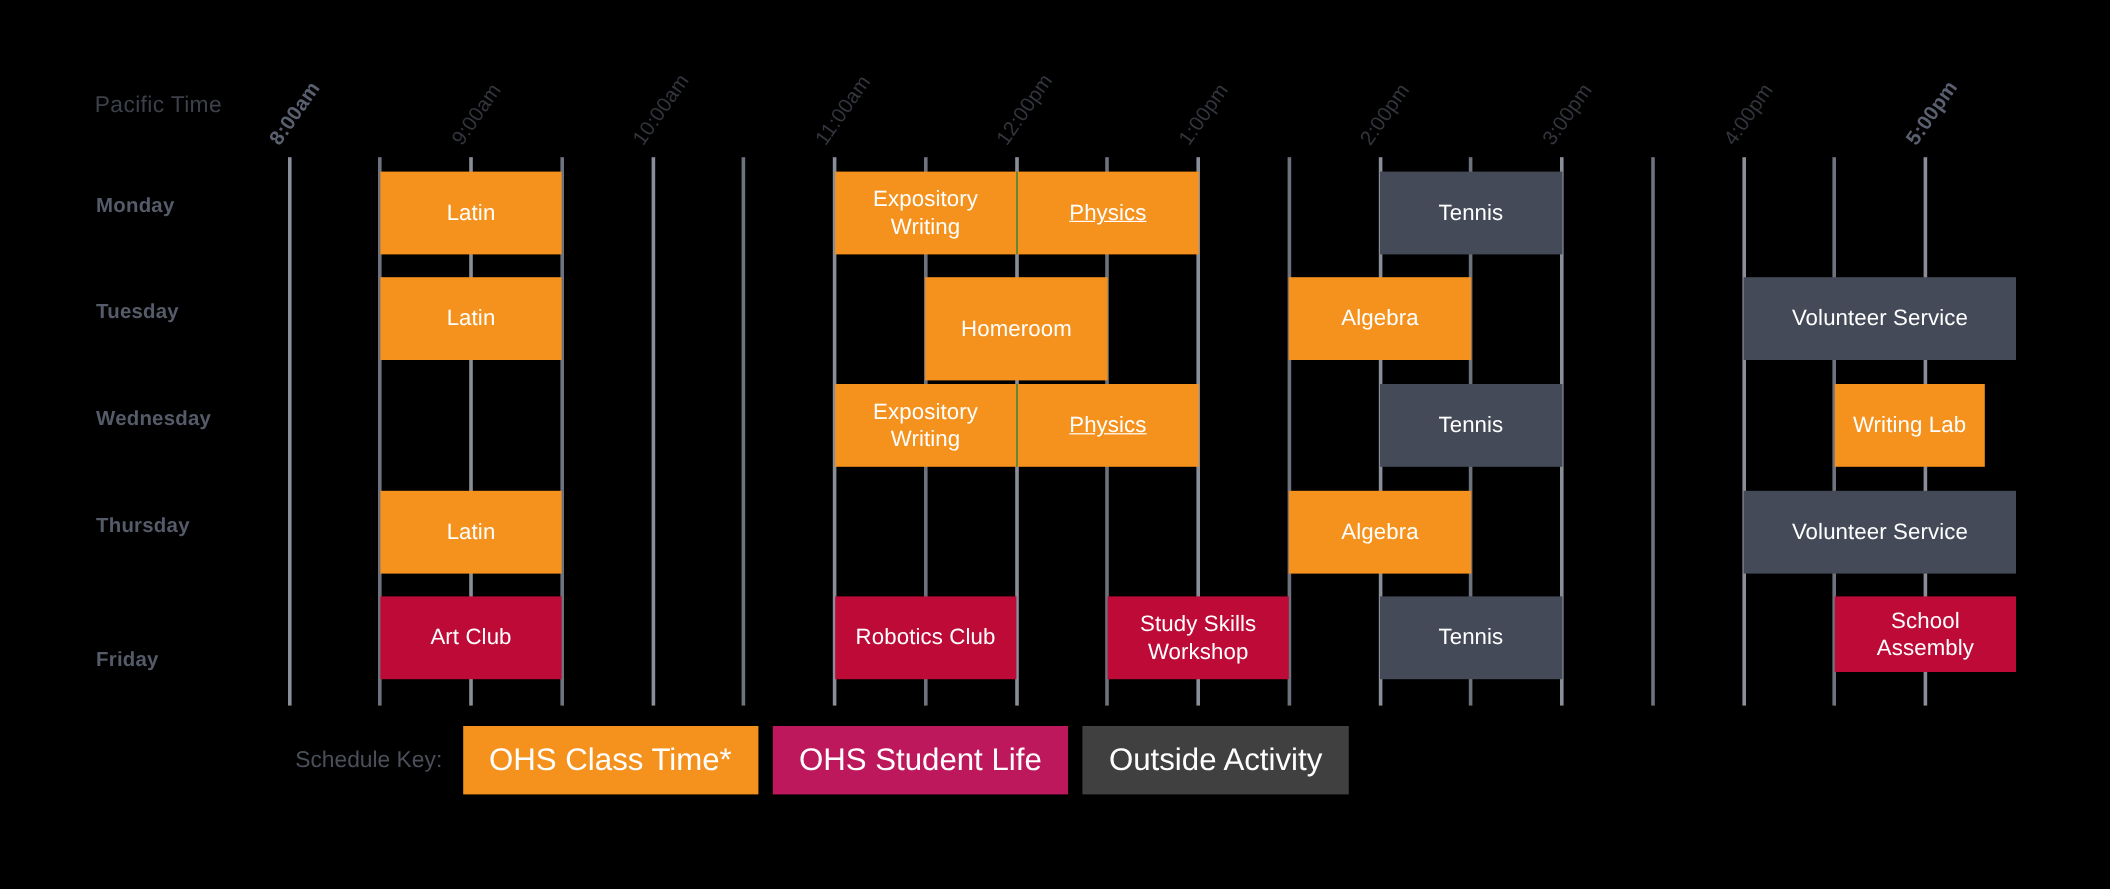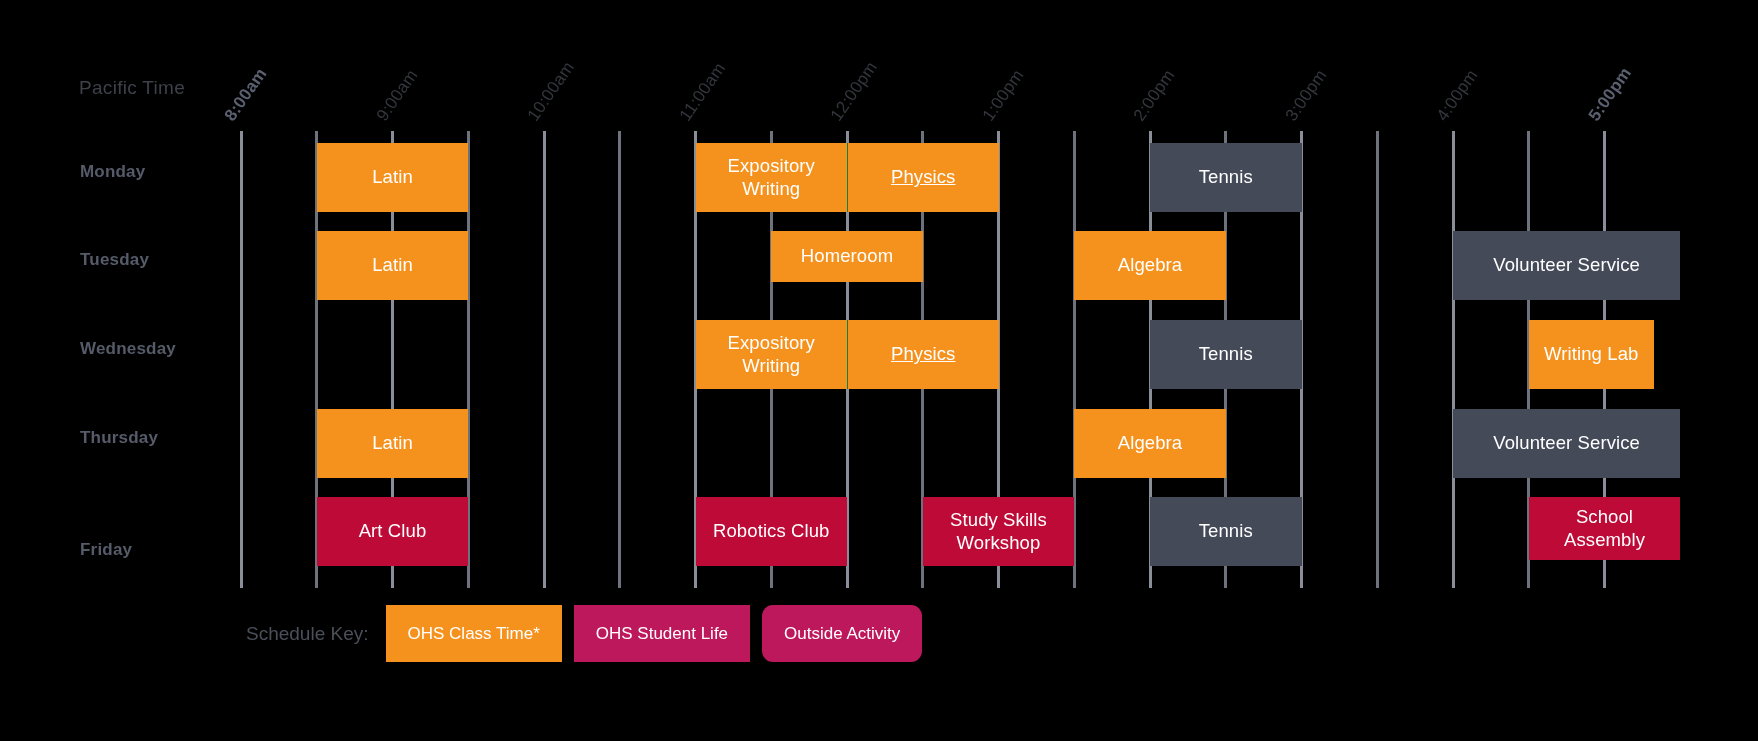--- a/index.html
+++ b/index.html
@@ -84,27 +84,27 @@
     margin-right: 17px;
     white-space: nowrap;
   }
   .legend-chip {
     height: 57px;
     display: flex;
     align-items: center;
     justify-content: center;
     padding: 1px 22px;
     color: #FFFFFF;
-    font-size: 17px;
+    font-size: 26px;
     margin-right: 12px;
     white-space: nowrap;
   }
   .legend-chip.class   { background: #F5921E; }
   .legend-chip.student { background: #be185d; }
-  .legend-chip.outside { background: #be185d; border-radius: 11px; }
+  .legend-chip.outside { background: #404040; }
 </style>
 </head>
 <body>
 
 <div id="stage">
 
   <div id="pacific-time">Pacific Time</div>
 
   <div id="ticks-layer">
       <div class="tick-label edge" style="left: 237px; top: 105px;">8:00am</div>
@@ -146,21 +146,21 @@
       <div class="day-label" style="top: 427.5px;">Thursday</div>
       <div class="day-label" style="top: 540px;">Friday</div>
     </div>
   <div id="events-layer">
       <div class="event class" style="left: 316.75px; width: 151.5px; top: 143px; height: 69px;">Latin</div>
       <div class="event class" style="left: 695.5px; width: 151.5px; top: 143px; height: 69px;">Expository
 Writing</div>
       <div class="event class split-right" style="left: 847px; width: 151.5px; top: 143px; height: 69px;">Physics</div>
       <div class="event outside" style="left: 1150px; width: 151.5px; top: 143px; height: 69px;">Tennis</div>
       <div class="event class" style="left: 316.75px; width: 151.5px; top: 231px; height: 69px;">Latin</div>
-      <div class="event class" style="left: 771.25px; width: 151.5px; top: 231px; height: 51px;">Homeroom</div>
+      <div class="event class" style="left: 771.25px; width: 151.5px; top: 231px; height: 86px;">Homeroom</div>
       <div class="event class" style="left: 1074.25px; width: 151.5px; top: 231px; height: 69px;">Algebra</div>
       <div class="event outside" style="left: 1453px; width: 227.25px; top: 231px; height: 69px;">Volunteer Service</div>
       <div class="event class" style="left: 695.5px; width: 151.5px; top: 320px; height: 69px;">Expository
 Writing</div>
       <div class="event class split-right" style="left: 847px; width: 151.5px; top: 320px; height: 69px;">Physics</div>
       <div class="event outside" style="left: 1150px; width: 151.5px; top: 320px; height: 69px;">Tennis</div>
       <div class="event class" style="left: 1528.75px; width: 125px; top: 320px; height: 69px;">Writing Lab</div>
       <div class="event class" style="left: 316.75px; width: 151.5px; top: 409px; height: 69px;">Latin</div>
       <div class="event class" style="left: 1074.25px; width: 151.5px; top: 409px; height: 69px;">Algebra</div>
       <div class="event outside" style="left: 1453px; width: 227.25px; top: 409px; height: 69px;">Volunteer Service</div>

